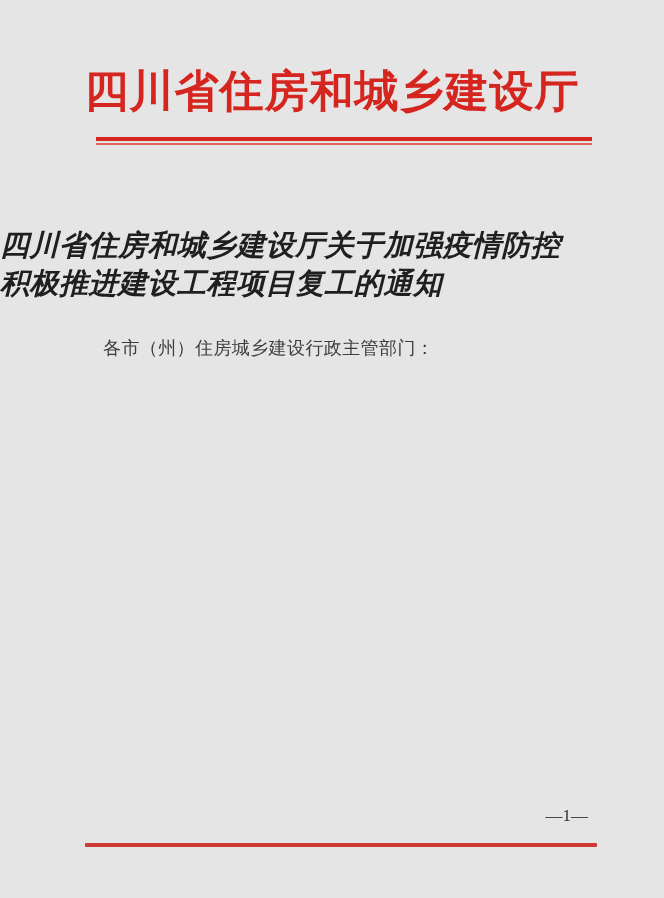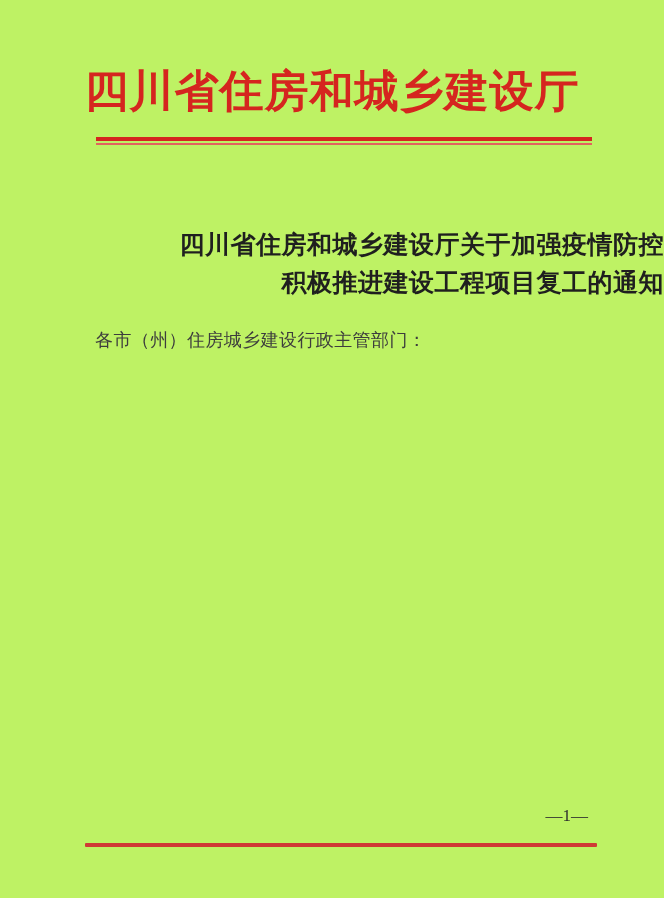--- a/index.html
+++ b/index.html
@@ -1,21 +1,21 @@
 <!DOCTYPE html>
 <html><head>
 <meta charset="utf-8">
 <style>
   * { margin: 0; padding: 0; box-sizing: border-box; }
   html, body { background: #ffffff; }
   .page {
     position: relative;
     width: 664px;
     height: 898px;
-    background: #bef264;
+    background: #e5e5e5;
     overflow: hidden;
     font-family: "Liberation Serif", "DejaVu Serif", serif;
   }
   .letterhead-title {
     position: absolute;
     top: 62px;
     left: 0;
     width: 100%;
     text-align: center;
     font-size: 44px;
@@ -30,41 +30,42 @@
     left: 96px;
     width: 496px;
   }
   .rule-thick { height: 4px; background: #d5251f; }
   .rule-thin  { height: 2px; background: #e2625e; margin-top: 2px; }
   .doc-title {
     position: absolute;
     top: 226px;
     left: 0;
     width: 100%;
-    text-align: right;
-    font-size: 25px;
+    text-align: left;
+    font-size: 29px;
     font-weight: bold;
     color: #1f1f1f;
     line-height: 38px;
     letter-spacing: 0.5px;
     white-space: nowrap;
+    font-style: italic;
   }
   .doc-body {
     position: absolute;
     top: 324px;
     left: 95px;
     width: 497px;
     font-size: 18px;
     line-height: 33.6px;
     color: #3d3d3d;
     text-align: justify;
     text-justify: inter-ideograph;
     letter-spacing: 0.4px;
   }
-  .doc-body p { margin: 0; }
+  .doc-body p { margin: 8px; }
   .doc-body p.indent { text-indent: 2em; }
   .section-lead { font-weight: bold; color: #2b2b2b; }
   .page-number {
     position: absolute;
     top: 806px;
     right: 76px;
     font-size: 17px;
     color: #2e2e2e;
     letter-spacing: 0;
   }

